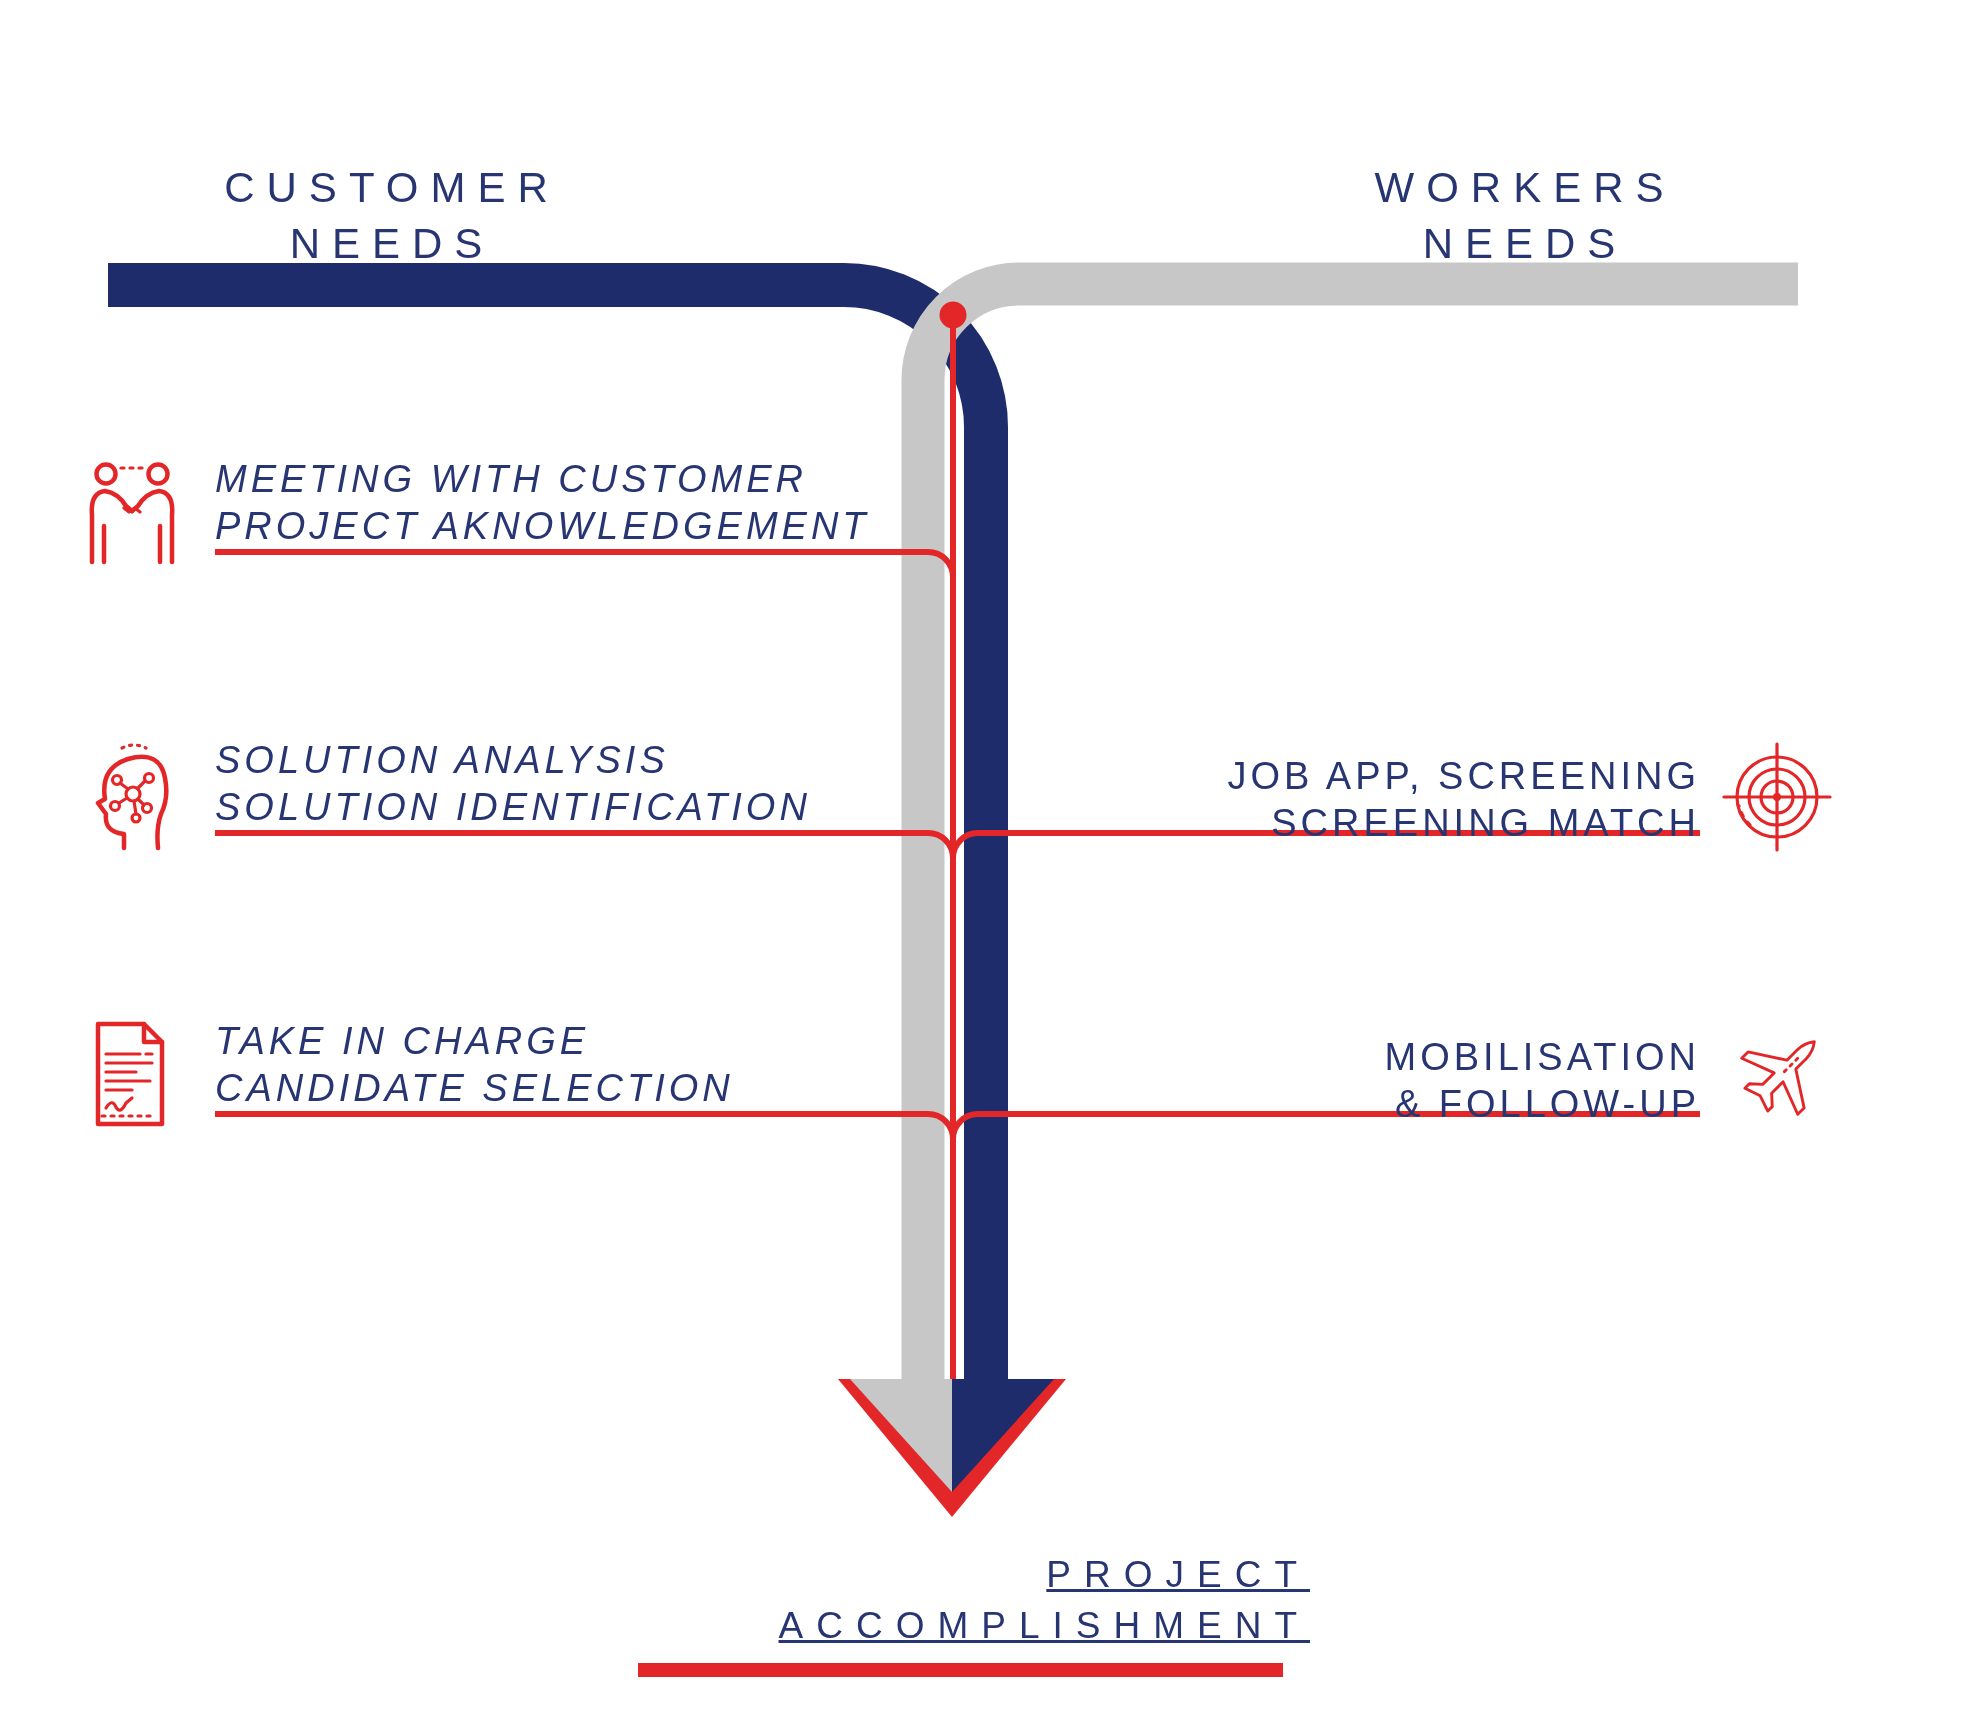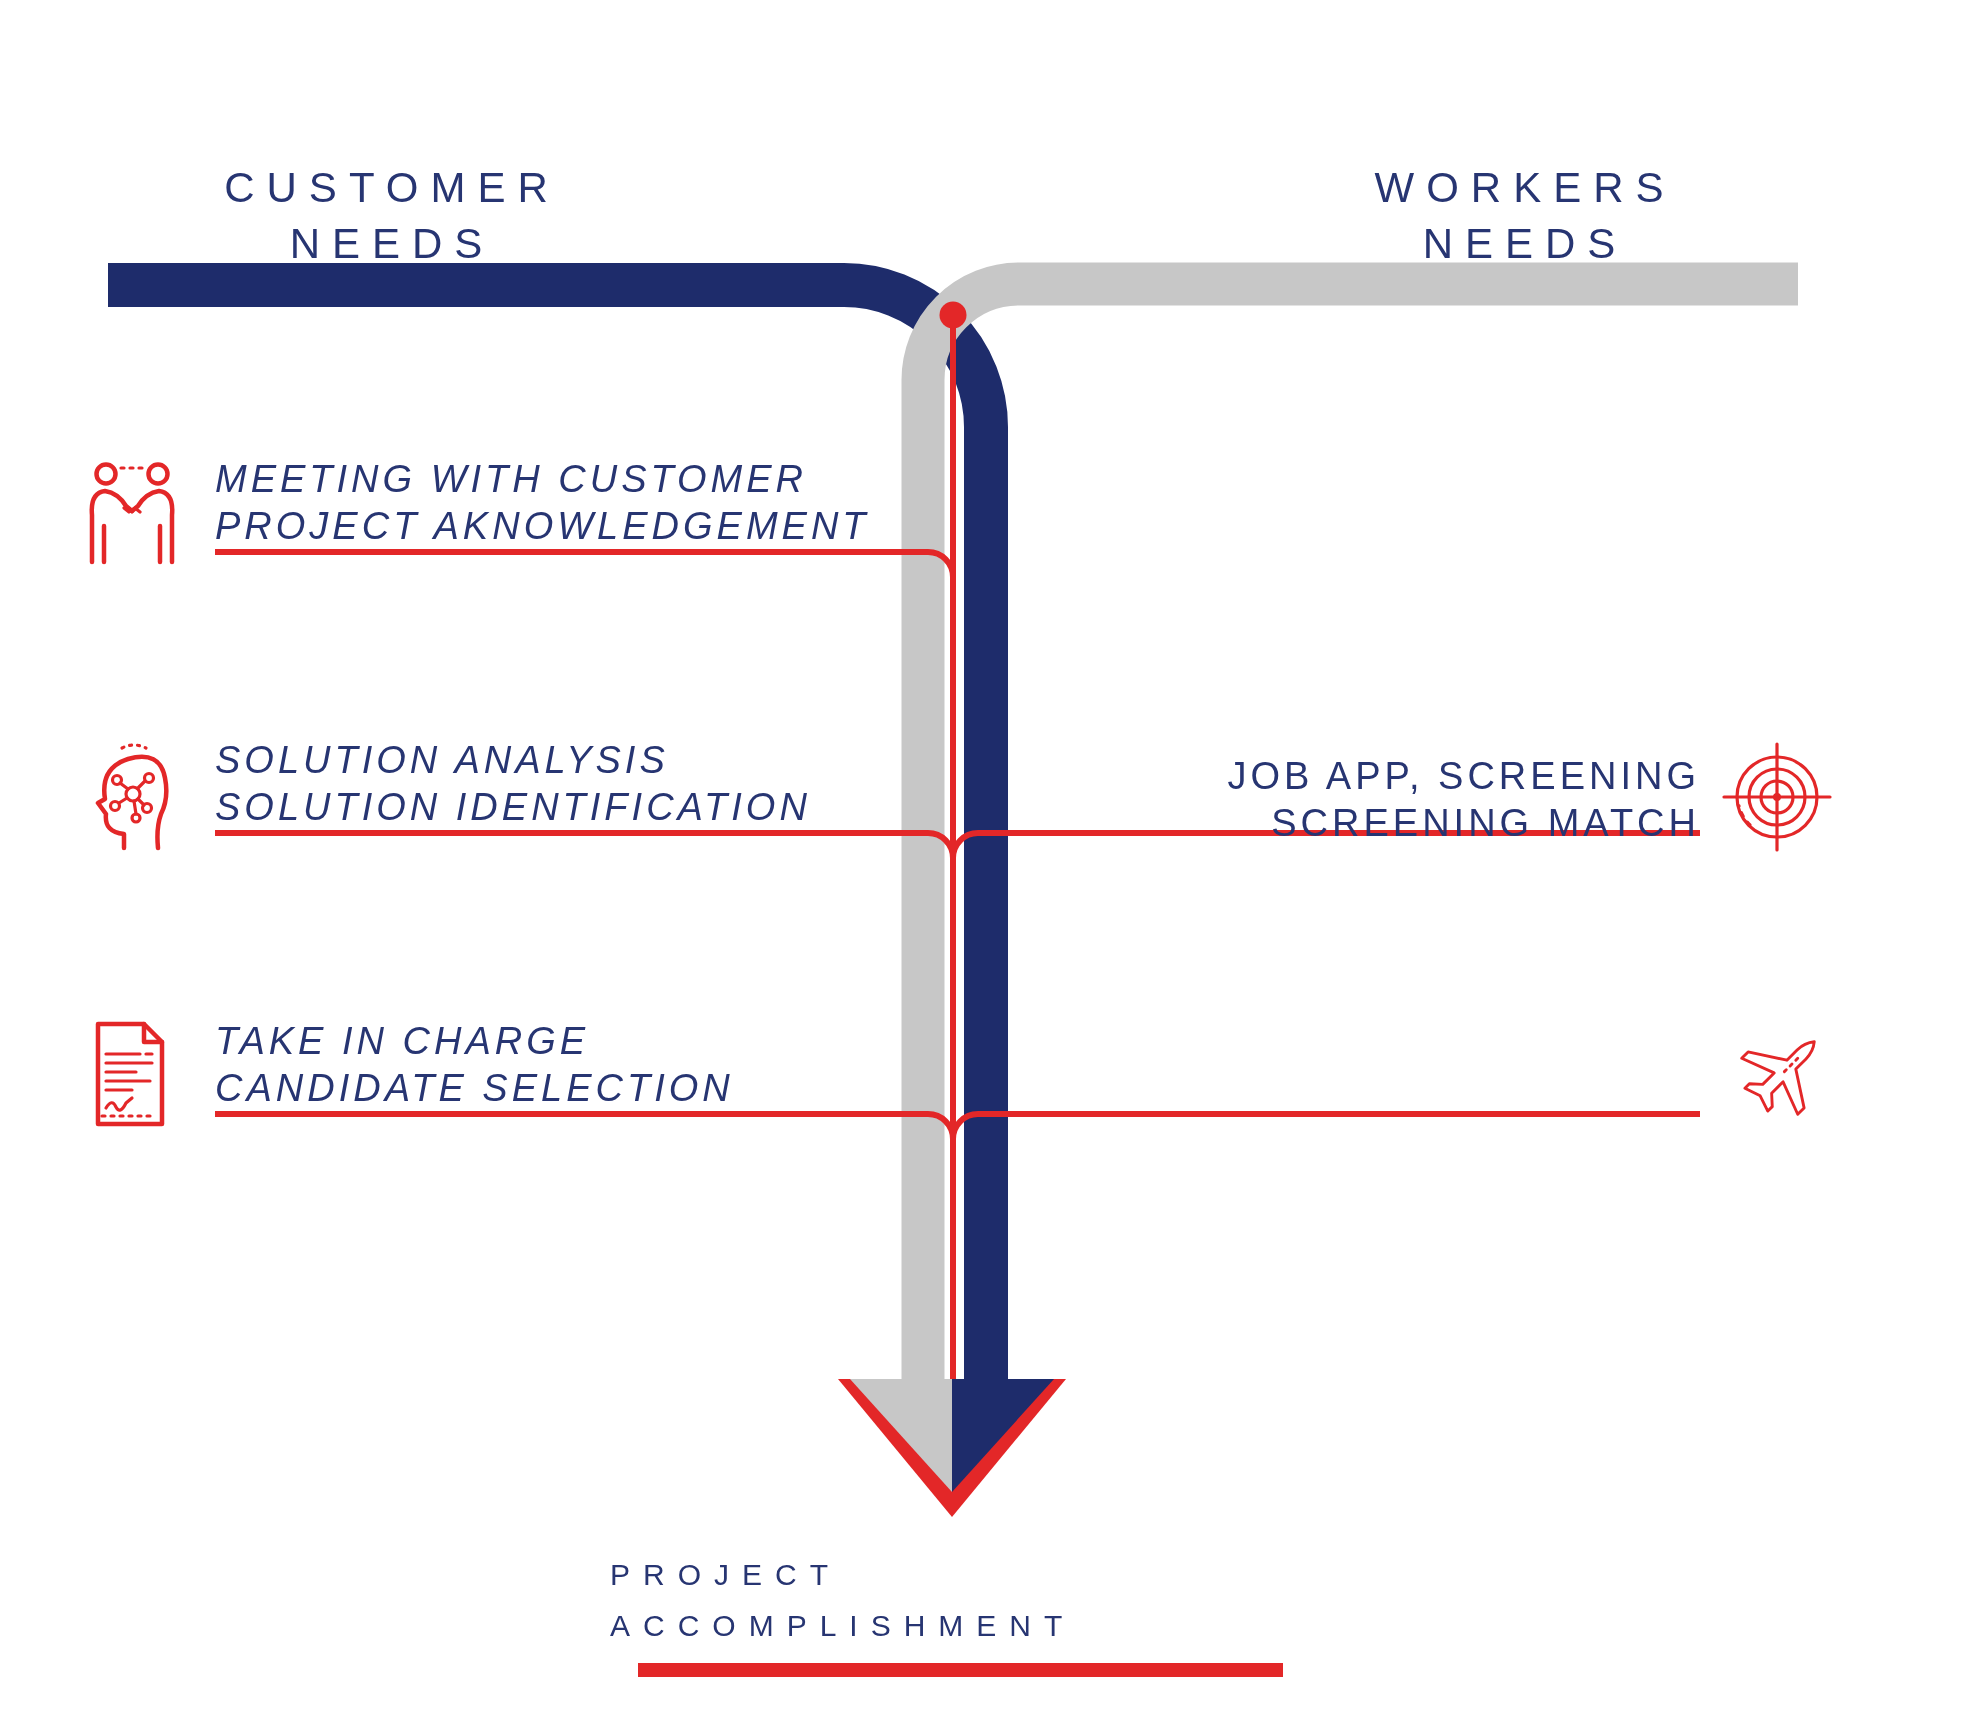--- a/index.html
+++ b/index.html
@@ -24,22 +24,22 @@
     color:var(--text);
     font-size:42px;
     line-height:56px;
     letter-spacing:12px;
     font-weight:400;
   }
   .title-customer{left:167px;top:160px;width:450px;}
   .title-workers{left:1300px;top:160px;width:450px;}
   .footer-title{
     position:absolute;left:610px;top:1549px;width:700px;
-    text-align:left;color:var(--text);
-    font-size:30px;line-height:51px;letter-spacing:13px;font-weight:400;
+    text-align:right;color:var(--text);
+    font-size:37px;line-height:51px;letter-spacing:13px;font-weight:400;text-decoration:underline;
   }
   .step-text{
     position:absolute;
     color:var(--text);
     font-size:38px;line-height:47px;letter-spacing:4px;font-weight:400;
     white-space:nowrap;
   }
   .step-left{left:215px;text-align:left;font-style:italic;}
   .step-right{left:1200px;width:500px;text-align:right;margin-top:16px;}
   .row1{top:456px;}
@@ -144,20 +144,24 @@
     <svg viewBox="0 0 114 114">
       <circle class="ic-thin" cx="57" cy="57" r="16"></circle>
       <circle class="ic-thin" cx="57" cy="57" r="28"></circle>
       <circle class="ic-thin" cx="57" cy="57" r="40"></circle>
       <path class="ic-thin" d="M 30 85 A 40 40 0 0 1 19 66" stroke-dasharray="4 7"></path>
       <path class="ic-thin" d="M 57 4 V 110 M 4 57 H 110"></path>
       <circle class="ic-fill" cx="57" cy="57" r="4"></circle>
     </svg>
   </div>
 
+  <div class="step-text step-right row3">
+    <div>MOBILISATION</div>
+    <div>&amp; FOLLOW-UP</div>
+  </div>
   <div class="icon" style="left:1740px;top:1014px;width:90px;height:114px;">
     <svg viewBox="0 0 100 100">
       <g transform="rotate(45 50 50)">
         <path class="ic-thin" d="M 50 4 C 55 10 57 16 57 24 L 57 40 L 94 64 L 94 74 L 57 60 L 57 78 L 68 88 L 68 95 L 50 89 L 32 95 L 32 88 L 43 78 L 43 60 L 6 74 L 6 64 L 43 40 L 43 24 C 43 16 45 10 50 4 Z"></path>
         <path class="ic-thin" d="M 50 30 V 54" stroke-dasharray="3 6"></path>
       </g>
     </svg>
   </div>
 
   <div class="footer-title">

